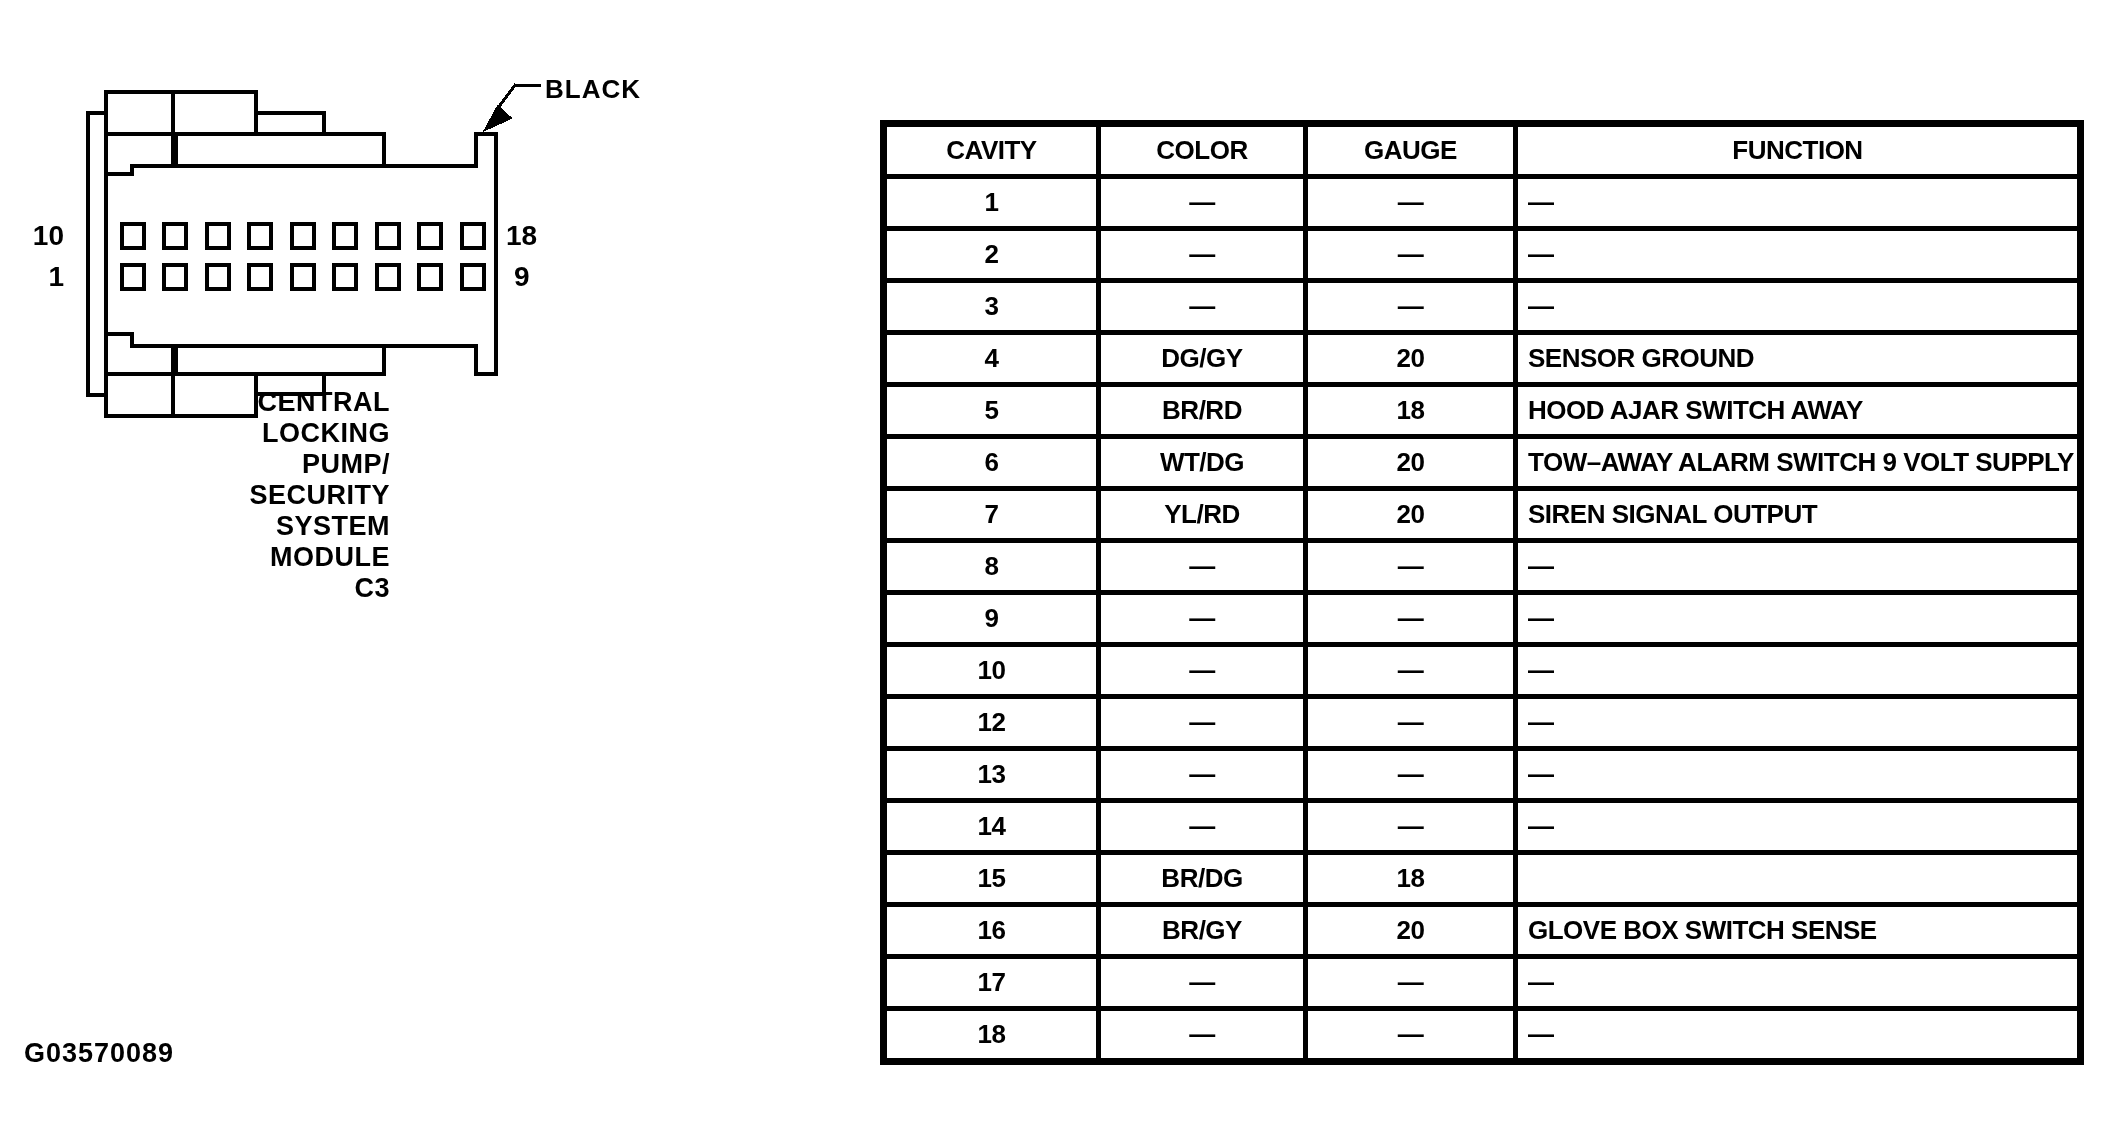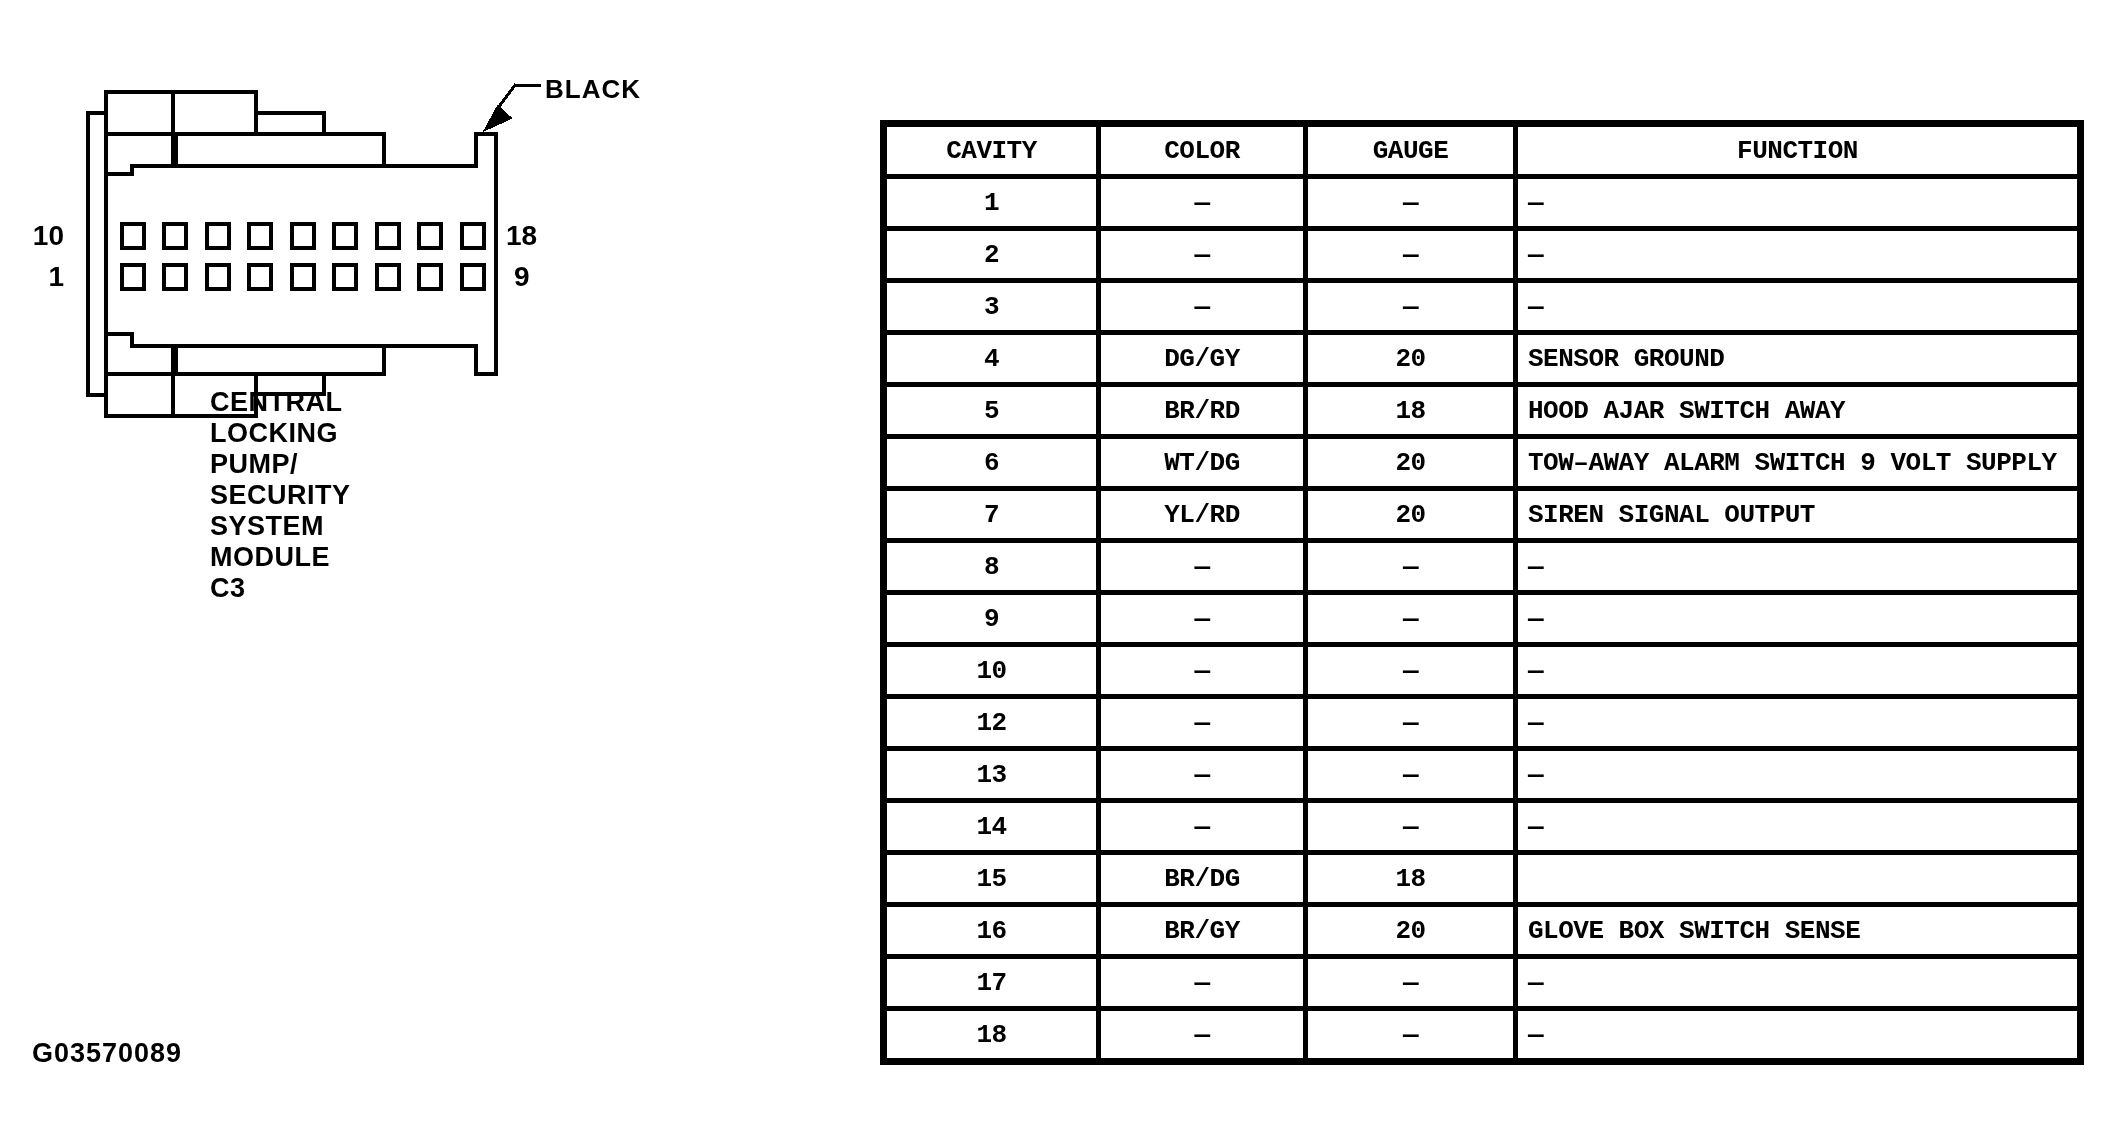--- a/index.html
+++ b/index.html
@@ -4,27 +4,27 @@
 <style>
   html,body{margin:0;padding:0;background:#fff;}
   #page{
     position:relative;width:2116px;height:1137px;background:#ffffff;
     font-family:"Liberation Sans", sans-serif;color:#000;overflow:hidden;
   }
   .abs{position:absolute;}
   .lbl{font-weight:700;font-size:28px;color:#000;white-space:nowrap;}
   #black-label{font-size:26px;letter-spacing:1px;}
   #module-name{
-    left:210px;top:387px;width:180px;text-align:left;
+    left:210px;top:387px;width:180px;text-align:right;
     font-weight:700;font-size:27px;line-height:31px;letter-spacing:0.5px;
   }
-  #figure-id{left:32px;top:1038px;font-size:27px;font-weight:700;letter-spacing:1px;}
+  #figure-id{left:24px;top:1038px;font-size:27px;font-weight:700;letter-spacing:1px;}
 
   
-  #pinout-wrap{left:880px;top:120px;font-family:Liberation Mono, monospace;}
+  #pinout-wrap{left:880px;top:120px;}
   table.pinout{
     border-collapse:collapse;table-layout:fixed;background:#fff;
     border:7px solid #000;
   }
   table.pinout th, table.pinout td{
     border:5px solid #000;height:47px;padding:0;
     font-weight:700;font-size:26px;letter-spacing:-0.5px;
     text-align:center;vertical-align:middle;overflow:hidden;white-space:nowrap;
   }
   table.pinout td.fn{ text-align:left;padding-left:10px; }

